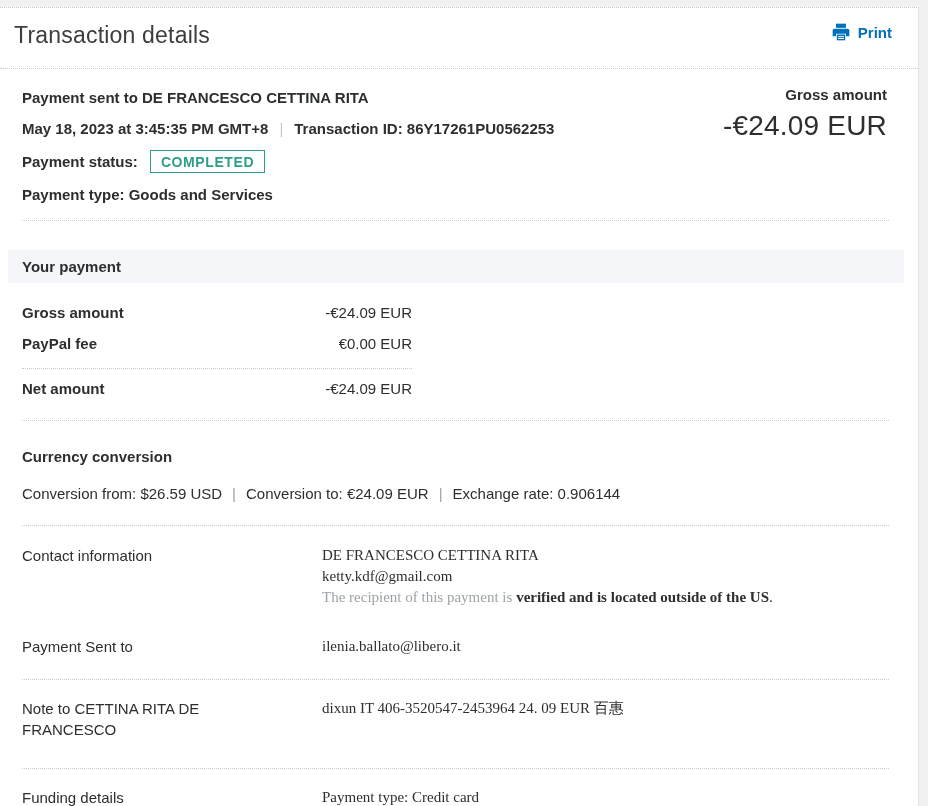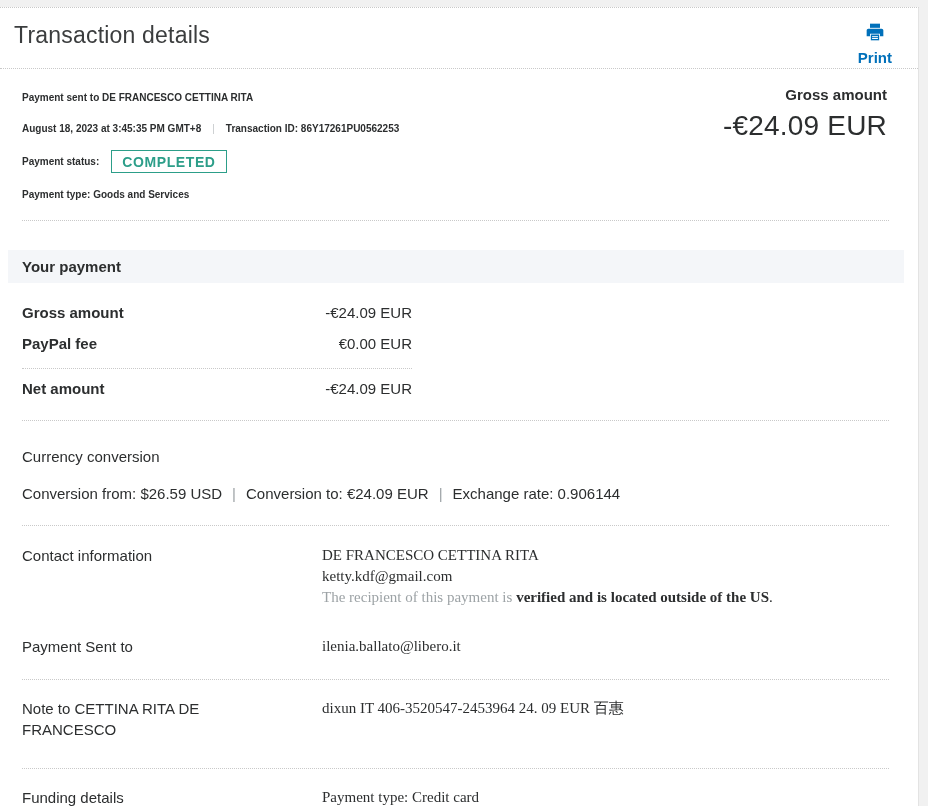--- a/index.html
+++ b/index.html
@@ -29,26 +29,25 @@
   .hdr{
     display:flex;align-items:flex-start;justify-content:space-between;
     padding:14px 26px 14px 14px;height:61px;
     border-bottom:1px dotted var(--divider);
   }
   .hdr-title{font-size:23px;font-weight:400;color:#3b3d3e;letter-spacing:.2px;}
   .print-btn{
     display:flex;align-items:center;gap:7px;cursor:pointer;
     color:var(--accent-blue);font-weight:700;font-size:15px;border:none;background:none;
     font-family:"Liberation Sans",sans-serif;
-    flex-direction:column;
   }
   .print-btn svg{display:block;}
   
   .summary{position:relative;padding:19px 29px 0 22px;}
-  .sum-row{font-weight:600;font-size:10px;margin-bottom:12px;line-height:19px;}
+  .sum-row{font-weight:600;font-size:15px;margin-bottom:12px;line-height:19px;}
   .sum-sep{color:#c4c8ca;font-weight:400;margin:0 11px;}
   .status-row{display:flex;align-items:center;gap:12px;margin-bottom:12px;}
   .badge{
     display:inline-block;border:1px solid var(--badge-teal);color:var(--badge-teal);
     font-size:14px;font-weight:600;letter-spacing:.6px;padding:3px 10px 2px;
   }
   .gross-box{position:absolute;top:17px;right:31px;text-align:right;}
   .gross-label{font-weight:600;font-size:15px;margin-bottom:7px;}
   .gross-value{font-size:28px;font-weight:400;letter-spacing:.2px;}
   .div-line{border-top:1px dotted var(--divider);margin:16px 29px 0 22px;}
@@ -58,21 +57,21 @@
     display:flex;align-items:center;padding-left:14px;
     font-weight:600;font-size:15px;
   }
   .amt-table{width:390px;margin:20px 0 0 22px;}
   .amt-row{display:flex;justify-content:space-between;margin-bottom:12px;line-height:19px;}
   .amt-label{font-weight:600;}
   .amt-value{font-weight:400;}
   .amt-div{border-top:1px dotted var(--divider);width:390px;margin:15px 0 10px 22px;}
   .net-row{margin-bottom:0;}
   
-  .cc-title{margin:27px 0 0 22px;font-weight:400;}
+  .cc-title{margin:27px 0 0 22px;font-weight:700;}
   .cc-line{margin:19px 0 0 22px;line-height:19px;}
   .cc-label{font-weight:400;}
   .cc-sep{color:#9da3a6;margin:0 10px;}
   
   .detail{display:flex;padding:0 29px 0 22px;}
   .d-label{width:300px;flex:none;font-weight:400;line-height:21px;padding-right:75px;}
   .d-value{flex:1;line-height:21px;font-family:Liberation Serif, serif;}
   .v-name{margin-bottom:0;}
   .gray-txt{color:var(--text-gray);}
   .bold-txt{font-weight:700;}
@@ -100,21 +99,21 @@
           <rect x="8.5" y="19.2" width="7" height="1.2" fill="#fff"></rect>
         </svg>
       </span>
       <span>Print</span>
     </button>
   </div>
 
   <div class="summary">
     <div class="sum-row">Payment sent to DE FRANCESCO CETTINA RITA</div>
     <div class="sum-row">
-      <span>August 18, 2023 at 3:45:35 PM GMT+8</span><span class="sum-sep">|</span><span>Transaction ID: 86Y17261PU0562253</span>
+      <span>May 18, 2023 at 3:45:35 PM GMT+8</span><span class="sum-sep">|</span><span>Transaction ID: 86Y17261PU0562253</span>
     </div>
     <div class="status-row">
       <span class="sum-row" style="margin-bottom:0">Payment status:</span>
       <span class="badge">COMPLETED</span>
     </div>
     <div class="sum-row">Payment type: Goods and Services</div>
 
     <div class="gross-box">
       <div class="gross-label">Gross amount</div>
       <div class="gross-value">-€24.09 EUR</div>

